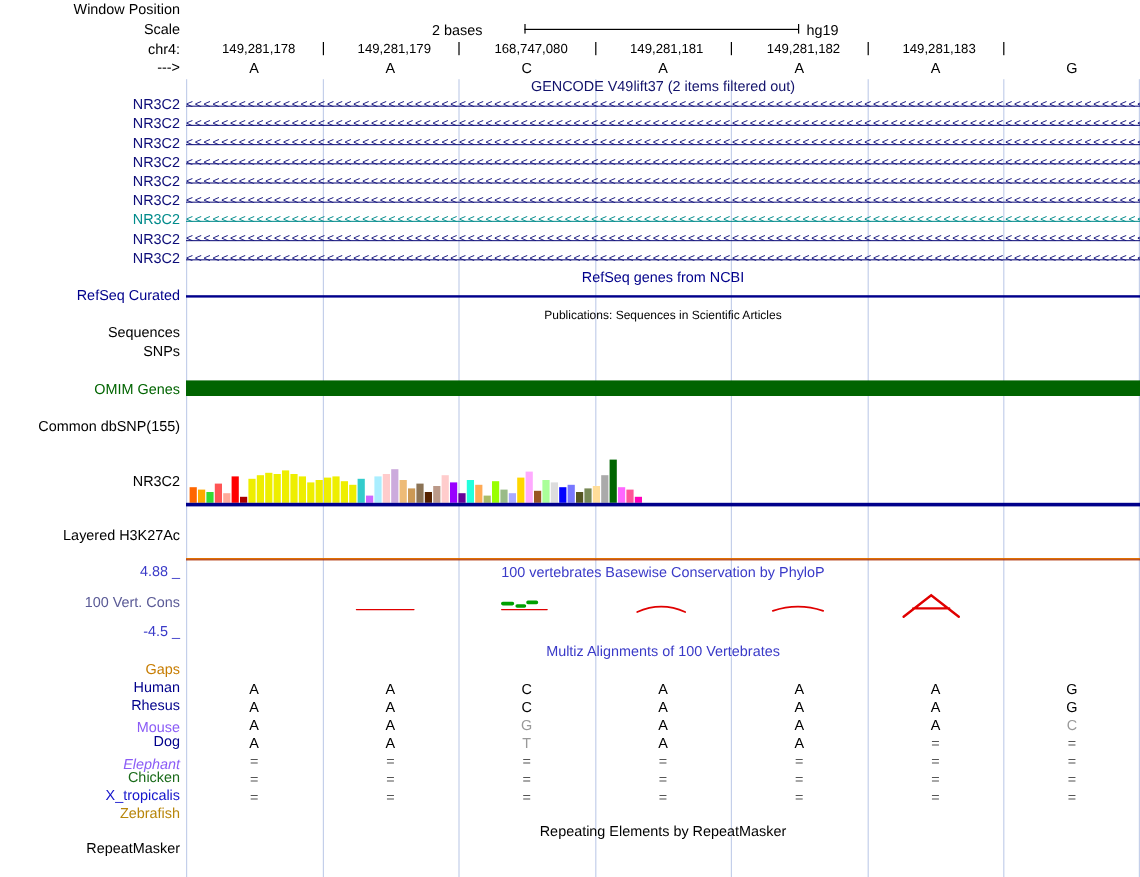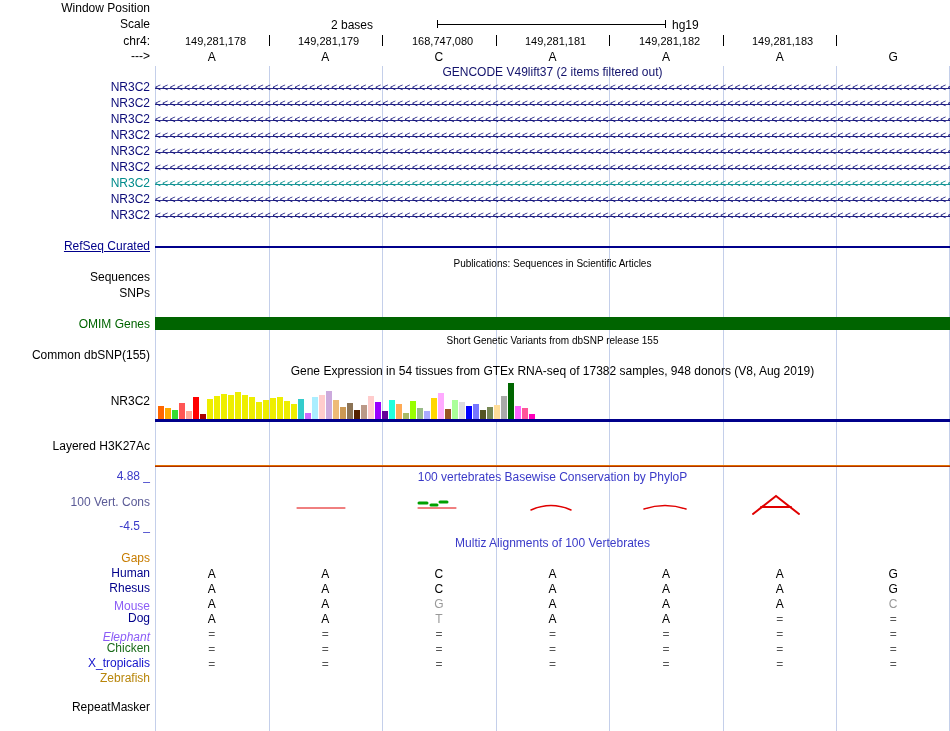--- a/index.html
+++ b/index.html
@@ -6,21 +6,21 @@
   #browser{position:relative;width:950px;height:731px;background:#fff;overflow:hidden;
     font-family:"Liberation Sans",sans-serif;color:#000;}
   .grid{position:absolute;top:66px;height:665px;width:1px;z-index:0;}
   .lbl{position:absolute;left:0;width:150px;text-align:right;font-size:12px;line-height:13px;white-space:nowrap;z-index:2;}
   .title{position:absolute;left:155px;width:795px;text-align:center;font-size:12px;line-height:13px;z-index:2;}
   .title.small{font-size:10px;}
   .hdr{position:absolute;left:155px;top:1px;width:795px;display:flex;justify-content:center;gap:26px;font-size:12px;z-index:2;}
   .coordlbl{position:absolute;top:35px;width:80px;font-size:11px;line-height:12px;white-space:nowrap;z-index:2;}
   .ctick{position:absolute;top:35px;width:1px;height:11px;background:#000;z-index:2;}
   .baseletter{position:absolute;top:50px;width:30px;text-align:center;font-size:12px;z-index:2;}
-  .scaleval{position:absolute;left:331px;top:18px;width:100px;text-align:left;font-size:12px;z-index:2;}
+  .scaleval{position:absolute;left:331px;top:18px;width:100px;text-align:center;font-size:12px;z-index:2;}
   .scaleline{position:absolute;left:437px;top:24px;width:228px;border-top:1px solid #000;z-index:2;}
   .scaletick{position:absolute;top:20px;width:1px;height:8px;background:#000;z-index:2;}
   .scalegenome{position:absolute;left:672px;top:18px;font-size:12px;z-index:2;}
   .generow{position:absolute;left:155px;width:795px;height:14px;overflow:hidden;z-index:1;}
   .generow .chev{position:absolute;left:0;top:0;font-size:10px;letter-spacing:1.5px;line-height:14px;white-space:nowrap;}
   .generow .midline{position:absolute;left:0;right:0;top:7px;border-top:1px solid currentColor;opacity:.85;}
   .refline{position:absolute;left:155px;width:795px;top:246px;height:2px;z-index:1;}
   .omimbar{position:absolute;left:155px;width:795px;top:317px;height:13px;z-index:1;}
   #gtex-bars{position:absolute;left:158px;top:381px;height:38px;display:flex;align-items:flex-end;gap:1px;z-index:1;}
   .gbar{width:6px;}
@@ -40,34 +40,33 @@
   <div class="scaleval">2 bases</div>
   <div class="scaleline"></div>
   <div class="scaletick" style="left:437px"></div>
   <div class="scaletick" style="left:665px"></div>
   <div class="scalegenome">hg19</div>
   <div class="lbl" style="top:35px">chr4:</div>
   <div class="lbl" style="top:50px">---&gt;</div>
 
   <div class="title" style="top: 66px; color: rgb(18, 18, 107);">GENCODE V49lift37 (2 items filtered out)</div>
 
-  <div class="lbl" style="top: 240px; color: rgb(0, 0, 139); text-decoration: underline;">RefSeq Curated</div>
+  <div class="title" style="top: 225px; color: rgb(0, 0, 139);">RefSeq genes from NCBI</div>
+  <div class="lbl" style="top: 240px; color: rgb(0, 0, 139);">RefSeq Curated</div>
   <div class="refline" style="background: rgb(0, 0, 139);"></div>
 
   <div class="title small" style="top:257px">Publications: Sequences in Scientific Articles</div>
   <div class="lbl" style="top:271px">Sequences</div>
   <div class="lbl" style="top:287px">SNPs</div>
 
   <div class="lbl" style="top: 318px; color: rgb(0, 100, 0);">OMIM Genes</div>
   <div class="omimbar" style="background: rgb(0, 100, 0);"></div>
 
-  <div class="title small" style="top:334px">Short Genetic Variants from dbSNP release 155</div>
   <div class="lbl" style="top:349px">Common dbSNP(155)</div>
 
-  <div class="title" style="top:365px">Gene Expression in 54 tissues from GTEx RNA-seq of 17382 samples, 948 donors (V8, Aug 2019)</div>
   <div class="lbl" style="top:395px">NR3C2</div>
   <div id="gtex-bars">
       <div class="gbar" style="background: rgb(255, 102, 0); height: 13px;"></div>
       <div class="gbar" style="background: rgb(255, 170, 0); height: 11px;"></div>
       <div class="gbar" style="background: rgb(51, 221, 51); height: 9px;"></div>
       <div class="gbar" style="background: rgb(255, 85, 85); height: 16px;"></div>
       <div class="gbar" style="background: rgb(255, 170, 153); height: 8px;"></div>
       <div class="gbar" style="background: rgb(255, 0, 0); height: 22px;"></div>
       <div class="gbar" style="background: rgb(170, 0, 0); height: 5px;"></div>
       <div class="gbar" style="background: rgb(238, 238, 0); height: 20px;"></div>
@@ -132,20 +131,21 @@
     <path d="M142 23 H190" stroke-width="1" style="color: rgb(224, 0, 0);"></path>
     <path d="M264 18 H272 M276 20 H282 M285 17 H292" stroke-width="3" style="color: rgb(0, 160, 0);"></path>
     <path d="M263 23 H301" stroke-width="1" style="color: rgb(224, 0, 0);"></path>
     <path d="M376 25 Q396 16 416 25" stroke-width="1.5" style="color: rgb(224, 0, 0);"></path>
     <path d="M489 24 Q510 17 531 24" stroke-width="1.5" style="color: rgb(224, 0, 0);"></path>
     <path d="M598 29 L621 11 L644 29 M606 22 H636" stroke-width="2" style="color: rgb(224, 0, 0);"></path>
   </svg>
 
   <div class="title" style="top: 537px; color: rgb(58, 58, 200);">Multiz Alignments of 100 Vertebrates</div>
 
+  <div class="title" style="top:687px">Repeating Elements by RepeatMasker</div>
   <div class="lbl" style="top:701px">RepeatMasker</div>
 
 <div class="grid" style="left: 155px; background: rgb(196, 207, 234);"></div>
     <div class="grid" style="left: 269px; background: rgb(196, 207, 234);"></div>
     <div class="grid" style="left: 382px; background: rgb(196, 207, 234);"></div>
     <div class="grid" style="left: 496px; background: rgb(196, 207, 234);"></div>
     <div class="grid" style="left: 609px; background: rgb(196, 207, 234);"></div>
     <div class="grid" style="left: 723px; background: rgb(196, 207, 234);"></div>
     <div class="grid" style="left: 836px; background: rgb(196, 207, 234);"></div>
     <div class="grid" style="left: 949px; background: rgb(196, 207, 234);"></div>

